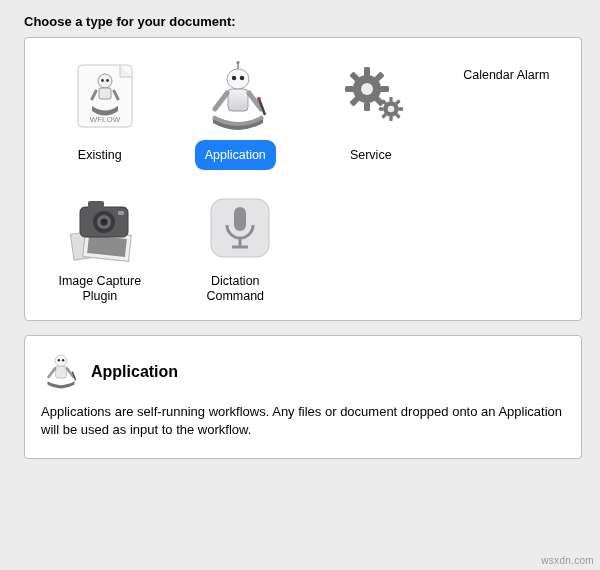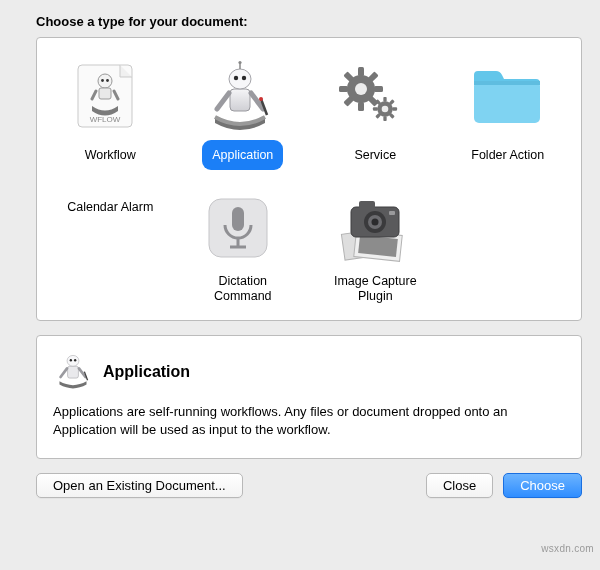--- a/index.html
+++ b/index.html
@@ -8,21 +8,21 @@
     padding: 0;
     font-family: -apple-system, "Helvetica Neue", Helvetica, Arial, sans-serif;
     font-size: 13px;
     color: #000;
     background: #ececec;
     width: 600px;
     height: 570px;
     overflow: hidden;
   }
   .container {
-    padding: 14px 18px 12px 36px;
+    padding: 14px 18px 12px 24px;
   }
   .header {
     font-weight: 600;
     font-size: 13px;
     margin-bottom: 8px;
   }
   .types-panel {
     background: #fff;
     border: 1px solid #bcbcbc;
     border-radius: 4px;
@@ -39,21 +39,21 @@
     align-items: center;
     padding: 6px 2px;
     border-radius: 4px;
     cursor: default;
   }
   .icon-box {
     width: 80px;
     height: 80px;
     display: flex;
     align-items: center;
-    justify-content: flex-start;
+    justify-content: flex-end;
   }
   .type-label {
     margin-top: 4px;
     padding: 2px 10px;
     border-radius: 9px;
     font-size: 12.5px;
     text-align: center;
     line-height: 1.2;
     min-height: 30px;
     display: flex;
@@ -101,21 +101,21 @@
     cursor: default;
   }
   .btn.primary {
     background: linear-gradient(#6cb4ff, #2f8dff);
     border: 1px solid #1a6fe0;
     color: #fff;
   }
   .watermark {
     position: fixed;
     right: 6px;
-    bottom: 16px;
+    bottom: 4px;
     font-size: 10px;
     color: #9a9a9a;
     letter-spacing: 0.3px;
   }
 </style>
 </head>
 <body>
 
 <div class="container">
 
@@ -133,21 +133,21 @@
             <circle cx="35" cy="20" r="7" fill="#f2f2f2" stroke="#999"></circle>
             <circle cx="32.5" cy="19.5" r="1.4" fill="#333"></circle>
             <circle cx="37.5" cy="19.5" r="1.4" fill="#333"></circle>
             <rect x="29" y="27" width="12" height="11" rx="2" fill="#e9e9e9" stroke="#999"></rect>
             <line x1="26" y1="30" x2="22" y2="38" stroke="#888" stroke-width="3" stroke-linecap="round"></line>
             <line x1="44" y1="30" x2="48" y2="38" stroke="#888" stroke-width="3" stroke-linecap="round"></line>
             <path d="M22 45 Q35 54 48 45 L48 50 Q35 59 22 50 Z" fill="#7a7a7a"></path>
             <text x="35" y="61" font-size="8" font-family="Arial" fill="#8a8a8a" text-anchor="middle">WFLOW</text>
           </svg>
         </div>
-        <div class="type-label">Workflow</div>
+        <div class="type-label">Existing</div>
       </div>
 
       <div class="type-item selected">
         <div class="icon-box">
           <svg width="74" height="74" viewBox="0 0 74 74">
             <defs>
               <linearGradient id="metal" x1="0" y1="0" x2="0" y2="1">
                 <stop offset="0" stop-color="#f5f5f7"></stop>
                   <stop offset="1" stop-color="#cfcfd4"></stop>
               </linearGradient>
@@ -206,65 +206,55 @@
                 <rect x="-3" y="-22" width="6" height="9" rx="1.5" transform="rotate(-45)"></rect>
                 <rect x="-3" y="13" width="6" height="9" rx="1.5" transform="rotate(-45)"></rect>
               </g>
             </g>
           </svg>
         </div>
         <div class="type-label">Service</div>
       </div>
 
 
-      <div class="type-item">
-        <div class="icon-box">
-          <svg width="78" height="66" viewBox="0 0 78 66">
-            <path d="M6 18 L6 12 Q6 8 10 8 L28 8 Q32 8 34 12 L36 16 L68 16 Q72 16 72 20 L72 18 Z" fill="#63c6ea"></path>
-            <rect x="6" y="18" width="66" height="42" rx="5" fill="#7fd3f2"></rect>
-            <rect x="6" y="18" width="66" height="4" fill="#5fbde0"></rect>
-          </svg>
-        </div>
-        <div class="type-label">Folder Action</div>
-      </div>
 
       <div class="type-item">
         <div class="type-label">Calendar Alarm</div>
+      </div>
+
+      <div class="type-item">
+        <div class="icon-box">
+          <svg width="76" height="70" viewBox="0 0 76 70">
+
+            <rect x="8" y="38" width="46" height="26" fill="#dedede" stroke="#b3b3b3" transform="rotate(-8 31 51)"></rect>
+            <rect x="20" y="40" width="46" height="26" fill="#efefef" stroke="#b3b3b3" transform="rotate(6 43 53)"></rect>
+            <rect x="24" y="44" width="38" height="18" fill="#8c8c8c" transform="rotate(6 43 53)"></rect>
+
+            <rect x="16" y="14" width="48" height="30" rx="5" fill="#5a5a5c" stroke="#3e3e40"></rect>
+            <rect x="24" y="8" width="16" height="8" rx="2" fill="#5a5a5c"></rect>
+            <circle cx="40" cy="29" r="11" fill="#3a3a3c"></circle>
+            <circle cx="40" cy="29" r="7" fill="#6c6c70"></circle>
+            <circle cx="40" cy="29" r="3.5" fill="#2b2b2d"></circle>
+            <rect x="54" y="18" width="6" height="4" rx="1" fill="#9a9a9c"></rect>
+          </svg>
+        </div>
+        <div class="type-label">Image Capture<br>Plugin</div>
       </div>
 
       <div class="type-item">
         <div class="icon-box">
           <svg width="70" height="70" viewBox="0 0 70 70">
             <rect x="6" y="6" width="58" height="58" rx="12" fill="#e4e4e6" stroke="#c5c5c8"></rect>
             <rect x="29" y="14" width="12" height="24" rx="6" fill="#8f8f93"></rect>
             <path d="M22 32 a13 13 0 0 0 26 0" fill="none" stroke="#8f8f93" stroke-width="3"></path>
             <line x1="35" y1="45" x2="35" y2="54" stroke="#8f8f93" stroke-width="3"></line>
             <line x1="27" y1="54" x2="43" y2="54" stroke="#8f8f93" stroke-width="3"></line>
           </svg>
         </div>
         <div class="type-label">Dictation<br>Command</div>
-      </div>
-
-      <div class="type-item">
-        <div class="icon-box">
-          <svg width="76" height="70" viewBox="0 0 76 70">
-
-            <rect x="8" y="38" width="46" height="26" fill="#dedede" stroke="#b3b3b3" transform="rotate(-8 31 51)"></rect>
-            <rect x="20" y="40" width="46" height="26" fill="#efefef" stroke="#b3b3b3" transform="rotate(6 43 53)"></rect>
-            <rect x="24" y="44" width="38" height="18" fill="#8c8c8c" transform="rotate(6 43 53)"></rect>
-
-            <rect x="16" y="14" width="48" height="30" rx="5" fill="#5a5a5c" stroke="#3e3e40"></rect>
-            <rect x="24" y="8" width="16" height="8" rx="2" fill="#5a5a5c"></rect>
-            <circle cx="40" cy="29" r="11" fill="#3a3a3c"></circle>
-            <circle cx="40" cy="29" r="7" fill="#6c6c70"></circle>
-            <circle cx="40" cy="29" r="3.5" fill="#2b2b2d"></circle>
-            <rect x="54" y="18" width="6" height="4" rx="1" fill="#9a9a9c"></rect>
-          </svg>
-        </div>
-        <div class="type-label">Image Capture<br>Plugin</div>
       </div>
 
     </div>
   </div>
 
   <div class="desc-panel">
     <div class="desc-header">
       <div>
         <svg width="40" height="40" viewBox="0 0 74 74">
           <path d="M12 58 Q37 72 62 58 L62 64 Q37 78 12 64 Z" fill="#737373"></path>
@@ -275,22 +265,16 @@
           <line x1="26" y1="34" x2="14" y2="50" stroke="#9a9a9f" stroke-width="5" stroke-linecap="round"></line>
           <line x1="48" y1="34" x2="60" y2="50" stroke="#9a9a9f" stroke-width="5" stroke-linecap="round"></line>
           <line x1="58" y1="40" x2="64" y2="56" stroke="#444" stroke-width="2.5"></line>
         </svg>
       </div>
       <div class="desc-title">Application</div>
     </div>
     <div class="desc-body">Applications are self-running workflows. Any files or document dropped onto an Application will be used as input to the workflow.</div>
   </div>
 
-  <div class="button-row">
-    <button class="btn">Open an Existing Document...</button>
-    <div class="spacer"></div>
-    <button class="btn">Close</button>
-    <button class="btn primary">Choose</button>
-  </div>
 
 </div>
 
 <div class="watermark">wsxdn.com</div>
 
 </body></html>

